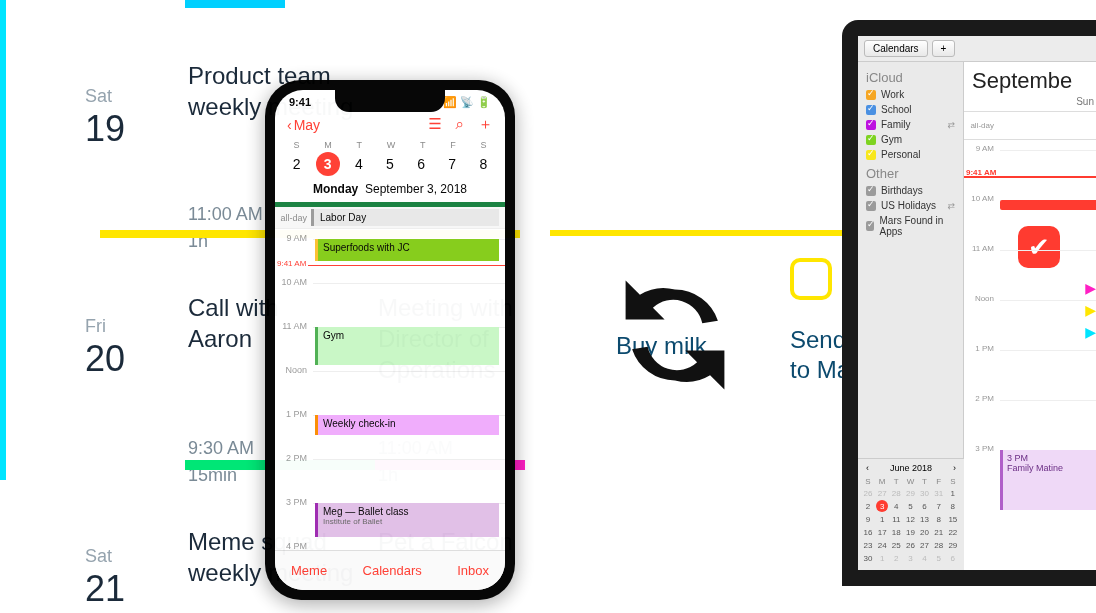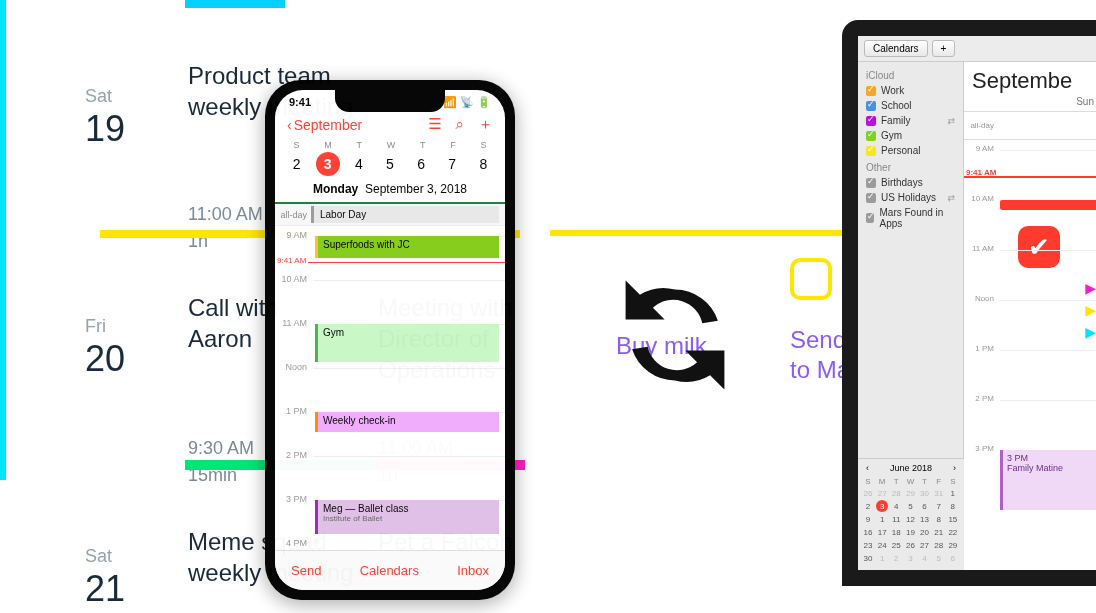--- a/index.html
+++ b/index.html
@@ -28,21 +28,21 @@
 .status-bar { display: flex; justify-content: space-between; padding: 6px 14px 0; font-size: 11px; font-weight: 600; }
 .nav-bar { display: flex; align-items: center; justify-content: space-between; padding: 6px 12px; }
 .nav-back { color: #ff3b30; font-size: 14px; display: flex; align-items: center; gap: 2px; }
 .nav-icons { display: flex; gap: 14px; }
 .nav-icon { color: #ff3b30; font-size: 15px; }
 
 .dow-row { display: flex; justify-content: space-around; padding: 0 6px; font-size: 9px; color: #888; }
 .date-row { display: flex; justify-content: space-around; padding: 2px 6px; font-size: 14px; color: #000; }
 .date-cell { width: 24px; height: 24px; display: flex; align-items: center; justify-content: center; border-radius: 50%; }
 .date-cell.selected { background: #ff3b30; color: #fff; font-weight: 600; }
-.date-header { text-align: center; font-size: 12px; padding: 4px 0 6px; border-bottom: 2px solid #15803d; }
+.date-header { text-align: center; font-size: 12px; padding: 4px 0 6px; border-bottom: 5px solid #15803d; }
 .date-header b { font-weight: 600; }
 
 .timeline { position: relative; height: 320px; overflow: hidden; }
 .allday-row { display: flex; align-items: center; height: 22px; border-bottom: 1px solid #eee; background: #f7f7f7; }
 .allday-label { font-size: 9px; color: #888; width: 36px; text-align: right; padding-right: 4px; }
 .allday-pill { flex: 1; background: #e8e8e8; border-left: 3px solid #999; font-size: 10px; padding: 3px 6px; margin-right: 6px; }
 
 .hour-label { position: absolute; left: 0; width: 36px; font-size: 9px; color: #999; text-align: right; padding-right: 4px; }
 .hour-line { position: absolute; left: 38px; right: 0; height: 1px; background: #eee; }
 .now-line { position: absolute; left: 0; right: 0; height: 1px; background: #ff3b30; }
@@ -57,33 +57,33 @@
 .toolbar { position: absolute; bottom: 0; left: 0; right: 0; height: 40px; border-top: 1px solid #ddd; display: flex; justify-content: space-between; align-items: center; padding: 0 16px; font-size: 13px; color: #ff3b30; background: #fafafa; }
 
 
 .sync { position: absolute; left: 610px; top: 270px; width: 130px; height: 130px; }
 .sync svg { width: 100%; height: 100%; }
 
 
 .mid-yellow { position: absolute; left: 550px; top: 230px; width: 300px; height: 6px; background: #ffe600; }
 .task { position: absolute; display: flex; align-items: center; gap: 14px; }
 .task-box { width: 42px; height: 42px; border: 4px solid #ffe600; border-radius: 10px; }
-.task-text { color: #8b5cf6; font-size: 24px; font-weight: 300; line-height: 1.25; }
+.task-text { color: #0c4a6e; font-size: 24px; font-weight: 300; line-height: 1.25; }
 
 
 .mac { position: absolute; right: -6px; top: 20px; width: 260px; height: 580px; }
 .mac-body { position: absolute; right: 0; top: 0; width: 260px; height: 566px; background: #1a1a1a; border-top-left-radius: 16px; }
 .mac-screen { position: absolute; right: 0; top: 16px; width: 244px; height: 534px; background: #f5f5f5; overflow: hidden; }
 
 .mac-toolbar { display: flex; gap: 4px; padding: 4px 6px; background: #ececec; border-bottom: 1px solid #ccc; }
 .mac-btn { font-size: 10px; padding: 2px 8px; border: 1px solid #bbb; border-radius: 3px; background: linear-gradient(#fff,#e8e8e8); }
 
 .mac-content { display: flex; height: calc(100% - 24px); }
 .mac-sidebar { width: 106px; background: #eaeaea; border-right: 1px solid #ccc; padding: 4px 0; font-size: 10px; }
-.mac-group { font-size: 10px; color: #888; padding: 4px 8px 2px; }
+.mac-group { font-size: 13px; color: #888; padding: 4px 8px 2px; }
 .mac-item { display: flex; align-items: center; gap: 5px; padding: 2px 8px; color: #333; }
 .mac-check { width: 10px; height: 10px; border-radius: 2px; display: inline-block; position: relative; }
 .mac-check::after { content: "✓"; position: absolute; left: 1px; top: -2px; font-size: 9px; color: #fff; }
 .mac-share { color: #999; font-size: 9px; margin-left: auto; }
 
 .mac-main { flex: 1; position: relative; background: #fff; }
 .mac-title { font-size: 22px; font-weight: 500; padding: 6px 8px 2px; color: #222; }
 .mac-sub { font-size: 10px; color: #777; padding: 0 8px 4px; border-bottom: 1px solid #ddd; text-align: right; }
 .mac-allday { height: 28px; border-bottom: 1px solid #ddd; display:flex; align-items:center; }
 .mac-allday-label { font-size:8px; color:#999; width:34px; text-align:right; padding-right:4px; }
@@ -159,21 +159,21 @@
 <div class="iphone">
   <div class="iphone-screen">
     <div class="notch"></div>
     <div class="status-bar">
       <span>9:41</span>
       <span>📶 📡 🔋</span>
     </div>
     <div class="nav-bar">
       <div class="nav-back">
         <span>‹</span>
-        <span>September</span>
+        <span>May</span>
       </div>
       <div class="nav-icons">
         <span class="nav-icon">☰</span>
         <span class="nav-icon">⌕</span>
         <span class="nav-icon">＋</span>
       </div>
     </div>
     <div class="dow-row">
       <span>S</span>
       <span>M</span>
@@ -228,21 +228,21 @@
       <div class="hour-label" style="top:268px">3 PM</div>
       <div class="hour-line" style="top:274px"></div>
       <div class="ev ev-purple" style="top:274px; height:34px">
         <div>Meg — Ballet class</div>
         <div class="ev-sub">Institute of Ballet</div>
       </div>
 
       <div class="hour-label" style="top:312px">4 PM</div>
     </div>
     <div class="toolbar">
-      <span>Send</span>
+      <span>Meme</span>
       <span>Calendars</span>
       <span>Inbox</span>
     </div>
   </div>
 </div>
 
 <div class="mid-yellow"></div>
 
 <div class="task" style="left:560px; top:325px">
   <div class="task-box" style="visibility:hidden"></div>

